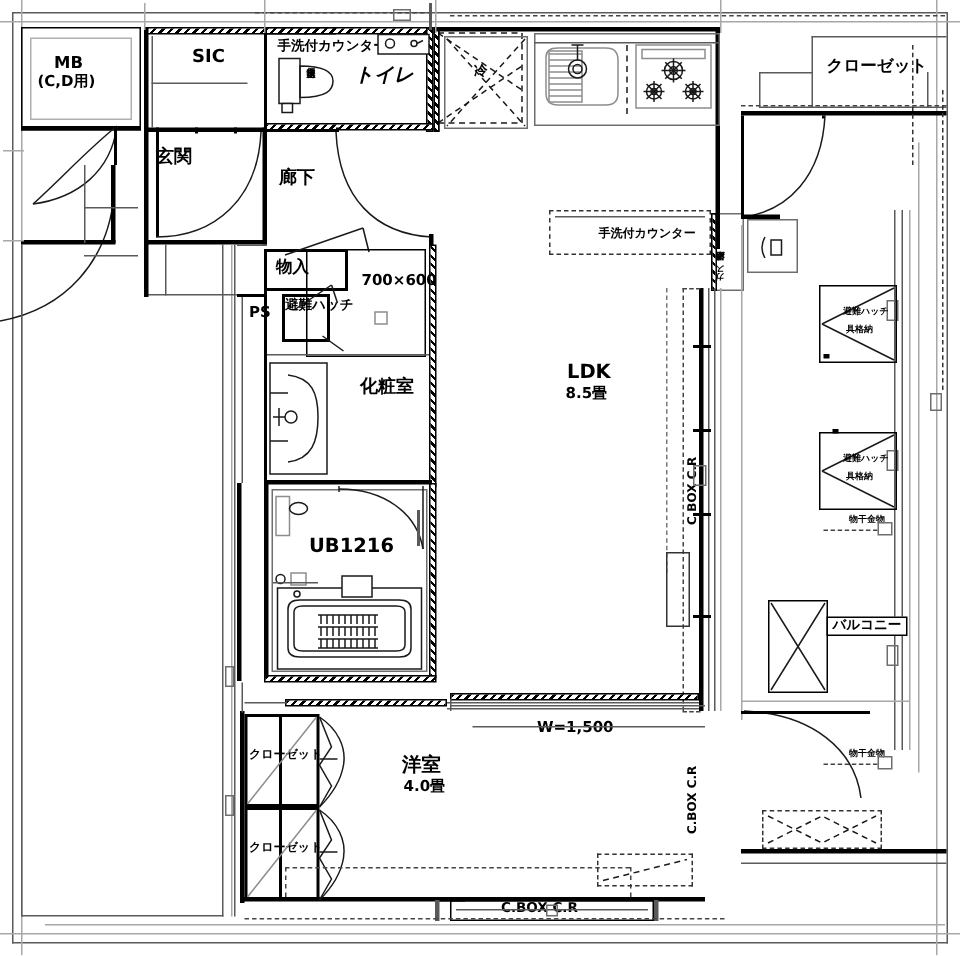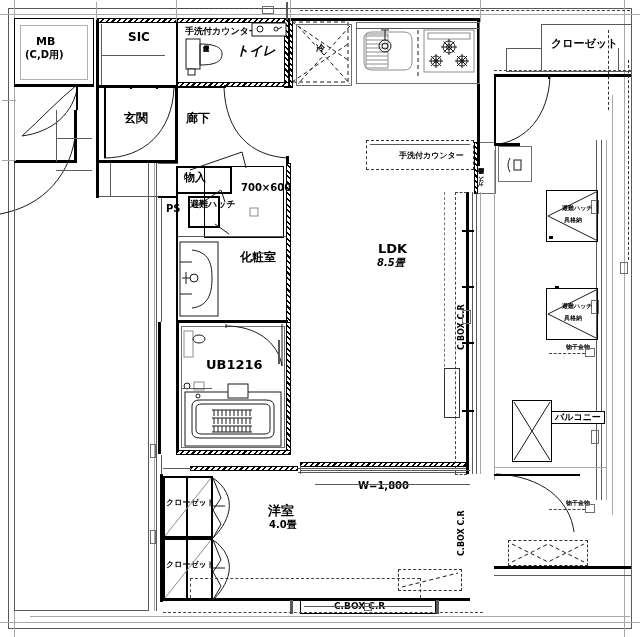--- a/index.html
+++ b/index.html
@@ -130,21 +130,21 @@
 
   <svg style="left:290px;top:20px;width:62px;height:70px;">
     <path class="swd" d="M2,2 L58,40"></path>
     <path class="swd" d="M2,62 L58,24"></path>
     <rect class="swd" x="2" y="2" width="56" height="60"></rect>
   </svg>
 
   <div class="wall" style="left:96px;top:85px;width:3px;height:78px;"></div>
   <div class="wall" style="left:96px;top:160px;width:82px;height:3px;"></div>
   <div class="wall" style="left:175px;top:85px;width:3px;height:78px;"></div>
-  <div class="lbl sz12" style="left:104px;top:112px;margin-left:20px;">玄関</div>
+  <div class="lbl sz12" style="left:104px;top:98px;">玄関</div>
 
   <div class="wall" style="left:104px;top:85px;width:2px;height:3px;"></div>
   <div class="wall" style="left:104px;top:88px;width:2px;height:70px;"></div>
   <svg style="left:104px;top:88px;width:72px;height:74px;">
     <path class="sw" d="M0,70 C40,70 68,44 70,0"></path>
   </svg>
   <div class="wall" style="left:130px;top:85px;width:2px;height:4px;"></div>
   <div class="wall" style="left:156px;top:85px;width:2px;height:4px;"></div>
 
   <div class="lbl sz12" style="left:186px;top:112px;">廊下</div>
@@ -271,21 +271,21 @@
       <path d="M14,26 l0,14 M7,33 l14,0 M9,28 l10,10 M19,28 l-10,10"></path>
     </g>
     <g class="sw">
       <circle cx="40" cy="33" r="5"></circle>
         <circle cx="40" cy="33" r="2"></circle>
       <path d="M40,26 l0,14 M33,33 l14,0 M35,28 l10,10 M45,28 l-10,10"></path>
     </g>
   </svg>
 
   <div class="lbl sz13" style="left:378px;top:242px;">LDK</div>
-  <div class="lbl sz10" style="left:377px;top:258px;font-style:italic;">8.5畳</div>
+  <div class="lbl sz10" style="left:377px;top:258px;">8.5畳</div>
 
   <div class="dashbox" style="left:366px;top:140px;width:108px;height:30px;"></div>
   <div class="thin" style="left:370px;top:144px;width:100px;height:1px;"></div>
   <div class="lbl sz8" style="left:399px;top:152px;">手洗付カウンター</div>
 
   <div class="boxthin" style="left:474px;top:142px;width:22px;height:52px;"></div>
   <div class="hatchwall v" style="left:474px;top:142px;width:4px;height:52px;"></div>
   <div class="lbl sz6 vert180" style="left:478px;top:144px;height:48px;">ガス給湯器</div>
 
   <div class="wall" style="left:477px;top:88px;width:3px;height:78px;"></div>
@@ -305,21 +305,21 @@
   <div class="wall" style="left:462px;top:342px;width:12px;height:2px;"></div>
   <div class="wall" style="left:462px;top:410px;width:12px;height:2px;"></div>
   <div class="boxthin" style="left:462px;top:310px;width:9px;height:14px;"></div>
 
   <div class="dashline" style="left:444px;top:192px;width:0;border-top:0;border-left:1px dashed #777;height:190px;"></div>
   <div class="box" style="left:444px;top:368px;width:16px;height:50px;border-color:#333;"></div>
 
   <div class="hatchwall" style="left:300px;top:462px;width:166px;height:5px;"></div>
   <div class="thin" style="left:300px;top:470px;width:170px;height:1px;"></div>
   <div class="thin" style="left:300px;top:466px;width:1px;height:8px;"></div>
-  <div class="lbl sz10 plain" style="left:357px;top:481px;">W=1,800</div>
+  <div class="lbl sz10 plain" style="left:357px;top:481px;">W=1,500</div>
   <div class="thin" style="left:315px;top:484px;width:155px;height:1px;"></div>
 
   <div class="thin" style="left:541px;top:24px;width:90px;height:1px;"></div>
   <div class="thin" style="left:541px;top:24px;width:1px;height:48px;"></div>
   <div class="thin" style="left:506px;top:48px;width:36px;height:1px;"></div>
   <div class="thin" style="left:506px;top:48px;width:1px;height:24px;"></div>
   <div class="thin" style="left:506px;top:71px;width:125px;height:1px;"></div>
   <div class="thin" style="left:618px;top:48px;width:1px;height:24px;"></div>
   <div class="lbl sz11" style="left:551px;top:38px;">クローゼット</div>
 

